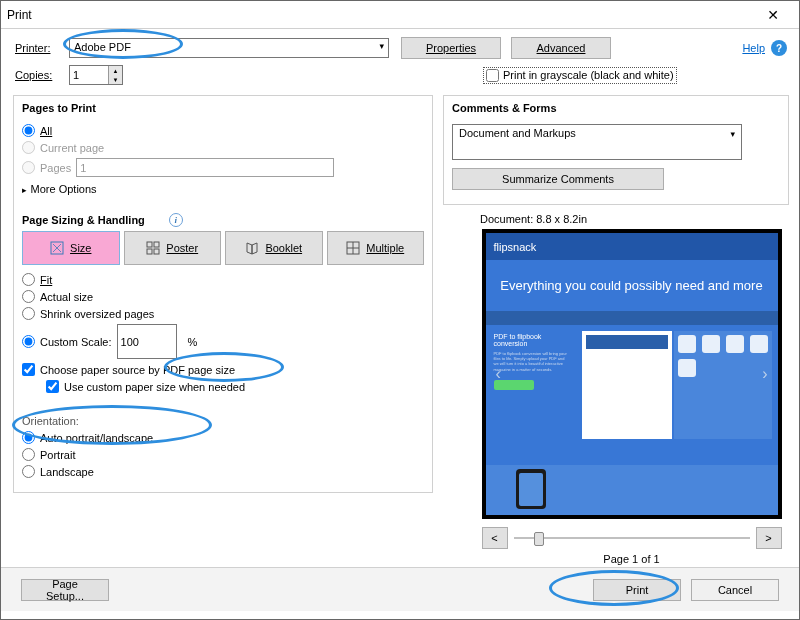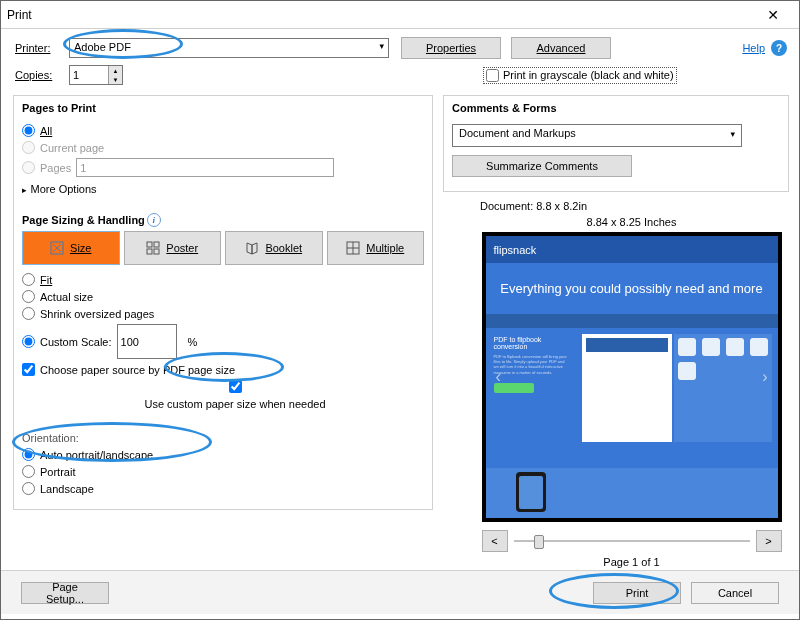--- a/index.html
+++ b/index.html
@@ -31,37 +31,37 @@
 
 fieldset.pane { border: 1px solid #d0d0d0; border-bottom: none; padding: 4px 8px 10px 8px; }
 .pane-head { font-weight: bold; padding: 2px 0 6px 0; }
 .radio-row, .check-row { display: flex; align-items: center; gap: 5px; margin: 4px 0; }
 .radio-row input, .check-row input { margin: 0; }
 .disabled { color: #9a9a9a; }
 .pages-inp { height: 19px; border: 1px solid #a0a0a0; background: #fff; padding: 0 3px; color: #999; width: 258px; margin-left: 4px; }
 .more-opt { margin: 6px 0 2px 0; cursor: pointer; }
 .more-opt::before { content: "▸"; font-size: 9px; margin-right: 4px; }
 
-.sizing-head { font-weight: bold; padding: 6px 0 4px 0; display: flex; align-items: center; gap: 2px; }
+.sizing-head { font-weight: bold; padding: 6px 0 4px 0; display: flex; align-items: center; gap: 24px; }
 .info-icon { width: 14px; height: 14px; border-radius: 50%; border: 1px solid #6aa0d8; color: #3a7ab8; display: inline-flex; align-items: center; justify-content: center; font-size: 9px; font-style: italic; font-family: serif; }
 .segbtns { display: flex; gap: 4px; margin-bottom: 8px; }
 .segbtn { flex: 1; height: 34px; border: 1px solid #adadad; background: #e1e1e1; display: flex; align-items: center; justify-content: center; gap: 6px; cursor: pointer; }
-.segbtn.active { background: #f97316; border-color: #7eb4e0; }
+.segbtn.active { background: #f9a8d4; border-color: #7eb4e0; }
 .segicon { width: 14px; height: 14px; display: inline-block; }
 
 .scale-input { width: 60px; height: 35px; border: 1px solid #767676; padding: 0 3px; margin-left: 30px; }
-.indent { margin-left: 24px; flex-direction: column; }
+.indent { margin-left: 24px; }
 
 .orient-head { margin-top: 8px; color: #555; }
 
 .footerbar { position: absolute; bottom: 0; left: 0; right: 0; height: 44px; border-top: 1px solid #d0d0d0; display: flex; align-items: center; padding: 0 20px; background: #f3f3f3; }
 .footerbar .btn.wide { width: 88px; }
 .footerbar .right { margin-left: auto; display: flex; gap: 10px; }
 
-.comments-sel { width: 290px; height: 23px; border: 1px solid #767676; background: #fff; padding: 2px 6px; position: relative; margin: 4px 0 6px 0; }
+.comments-sel { width: 290px; height: 36px; border: 1px solid #767676; background: #fff; padding: 2px 6px; position: relative; margin: 4px 0 6px 0; }
 .comments-sel::after { content: "▾"; position: absolute; right: 6px; top: 4px; font-size: 9px; }
 .doc-dims { margin: 8px 0 4px 0; }
 
 .preview-wrap { padding: 0 6px; margin-left: 31px; }
 .preview-dims { text-align: center; margin: 2px 0 4px 0; }
 .preview-box { width: 300px; height: 290px; background: #000; margin: 0 auto; position: relative; overflow: hidden; }
 .preview-page { position: absolute; left: 4px; top: 4px; right: 4px; bottom: 4px; background: #3877d6; }
 .pp-top { background: #2156a8; height: 27px; display: flex; align-items: center; padding: 0 8px; color: #fff; font-size: 7px; gap: 10px; }
 .pp-hero { color: #fff; text-align: center; padding: 18px 10px; font-size: 13px; background: #3877d6; }
 .pp-band { height: 14px; background: #2b5fa8; }
@@ -235,28 +235,27 @@
           <span>Landscape</span>
         </label>
       <div class="circle-annot" style="left:-2px; top:-2px; width:200px; height:40px;"></div>
     </fieldset>
   </div>
 
   <div class="rightcol">
     <fieldset class="pane" style="border-bottom:1px solid #d0d0d0;">
       <div class="pane-head">Comments &amp; Forms</div>
       <div class="comments-sel"><span>Document and Markups</span></div>
-      <button class="btn" style="width:180px; margin:2px 8px 4px 0;">
+      <button class="btn" style="width:212px; margin:2px 8px 4px 0;">
           <span>Summarize Comments</span>
         </button>
     </fieldset>
 
     <div class="preview-wrap">
       <div class="doc-dims">Document: 8.8 x 8.2in</div>
-      <div class="preview-dims">8.84 x 8.25 Inches</div>
       <div class="preview-box">
         <div class="preview-page">
           <div class="pp-top">
               <span>flipsnack</span>
             </div>
           <div class="pp-hero">Everything you could possibly need and more</div>
           <div class="pp-band"></div>
           <div class="pp-body">
             <div class="pp-left">
               <div class="pp-left-title">PDF to flipbook conversion</div>

